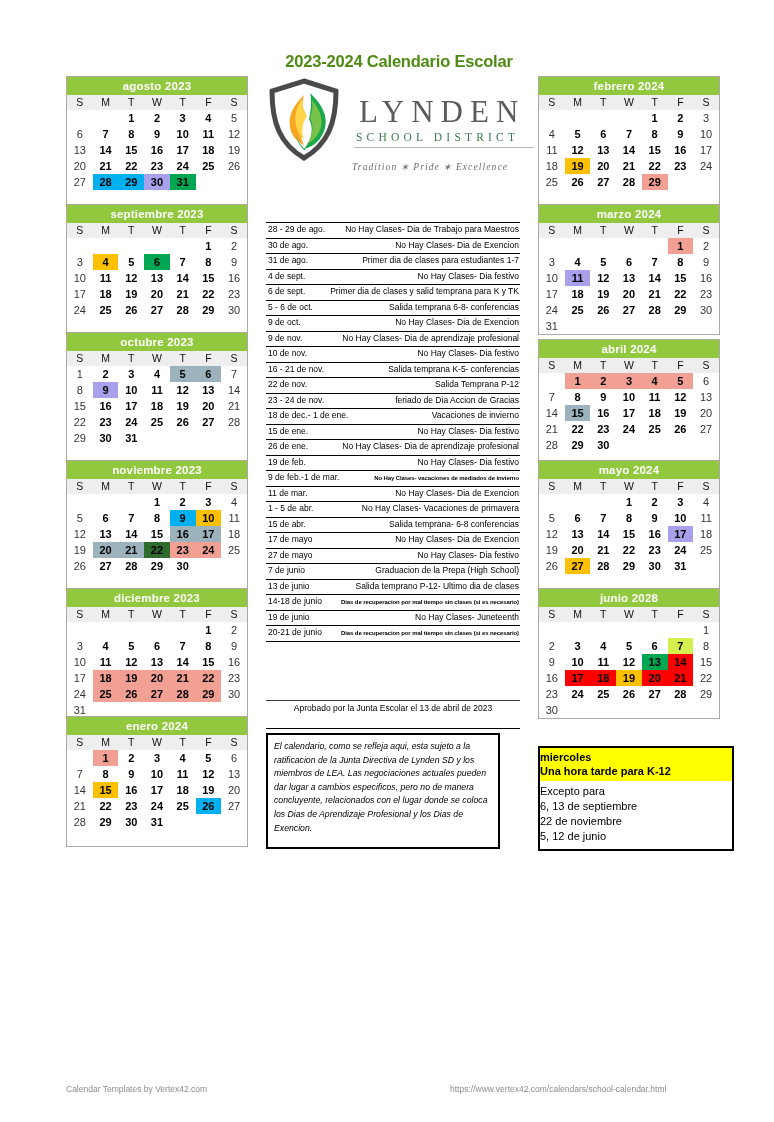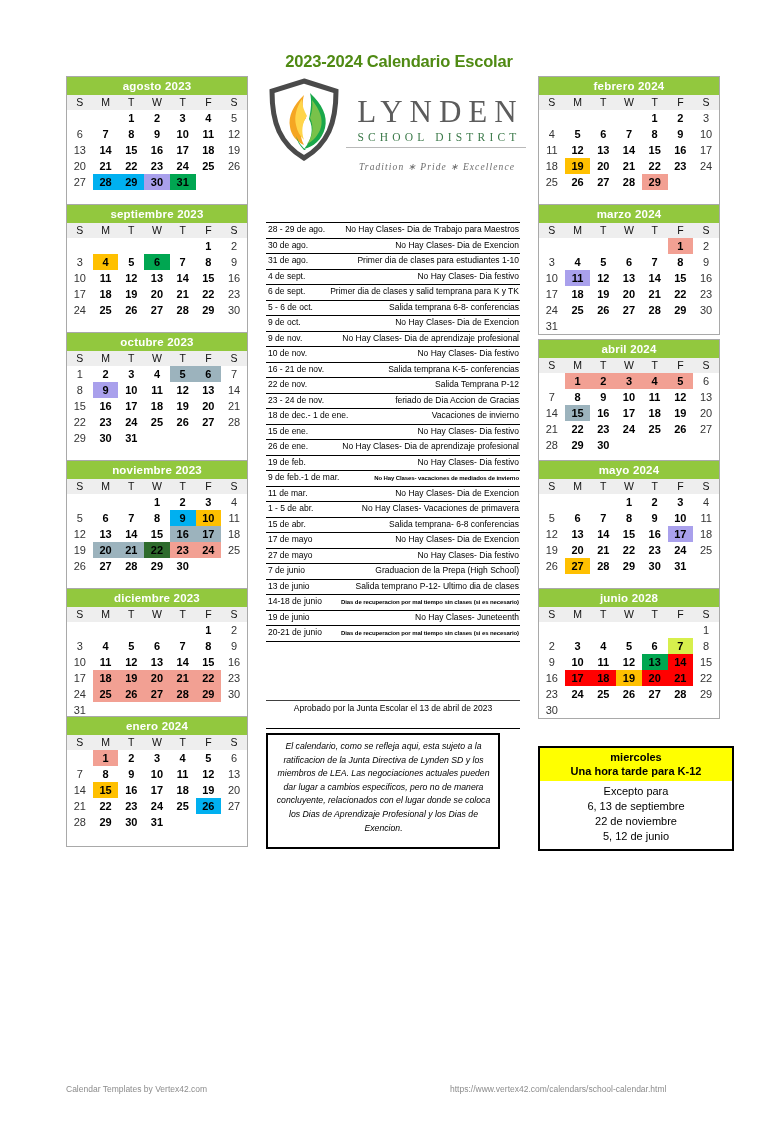--- a/index.html
+++ b/index.html
@@ -34,24 +34,24 @@
   #logo-wrap {
     position: absolute;
     left: 266px;
     top: 76px;
     width: 266px;
     height: 108px;
   }
   #logo-shield { position: absolute; left: 0px; top: 2px; }
   #logo-text {
     position: absolute;
-    left: 78px;
+    left: 86px;
     top: 20px;
     width: 186px;
-    text-align: center;
+    text-align: left;
   }
   #logo-lynden {
     font-family: "Liberation Serif", serif;
     font-size: 31px;
     letter-spacing: 7px;
     color: #5c5c5c;
     line-height: 1;
     text-indent: 7px;
   }
   #logo-sd {
@@ -167,33 +167,33 @@
     left: 266px;
     top: 733px;
     width: 234px;
     height: 116px;
     border: 2px solid #000;
     box-sizing: border-box;
     padding: 5px 5px 4px 6px;
     font-style: italic;
     font-size: 8.7px;
     line-height: 13.6px;
-    text-align: center;
+    text-align: left;
   }
 
   
   #wed-box {
     position: absolute;
     left: 538px;
     top: 746px;
     width: 196px;
     border: 2.5px solid #000;
     box-sizing: border-box;
     background: #ffffff;
-    text-align: center;
+    text-align: left;
   }
   #wed-head {
     background: #ffff00;
     padding: 2px 0 3px;
   }
   #wed-head div { font-size: 11px; font-weight: bold; line-height: 14px;}
   #wed-body { padding: 3px 0 5px; }
   #wed-body div { font-size: 11px; line-height: 15px; }
 
   
@@ -1029,21 +1029,21 @@
     <div class="lrow">
       <span class="ldate">28 - 29 de ago.</span>
       <span class="ldesc">No Hay Clases- Dia de Trabajo para Maestros</span>
     </div>
     <div class="lrow">
       <span class="ldate">30 de ago.</span>
       <span class="ldesc">No Hay Clases- Dia de Exencion</span>
     </div>
     <div class="lrow">
       <span class="ldate">31 de ago.</span>
-      <span class="ldesc">Primer dia de clases para estudiantes 1-10</span>
+      <span class="ldesc">Primer dia de clases para estudiantes 1-7</span>
     </div>
     <div class="lrow">
       <span class="ldate">4 de sept.</span>
       <span class="ldesc">No Hay Clases- Dia festivo</span>
     </div>
     <div class="lrow">
       <span class="ldate">6 de sept.</span>
       <span class="ldesc">Primer dia de clases y salid temprana para K y TK</span>
     </div>
     <div class="lrow">

